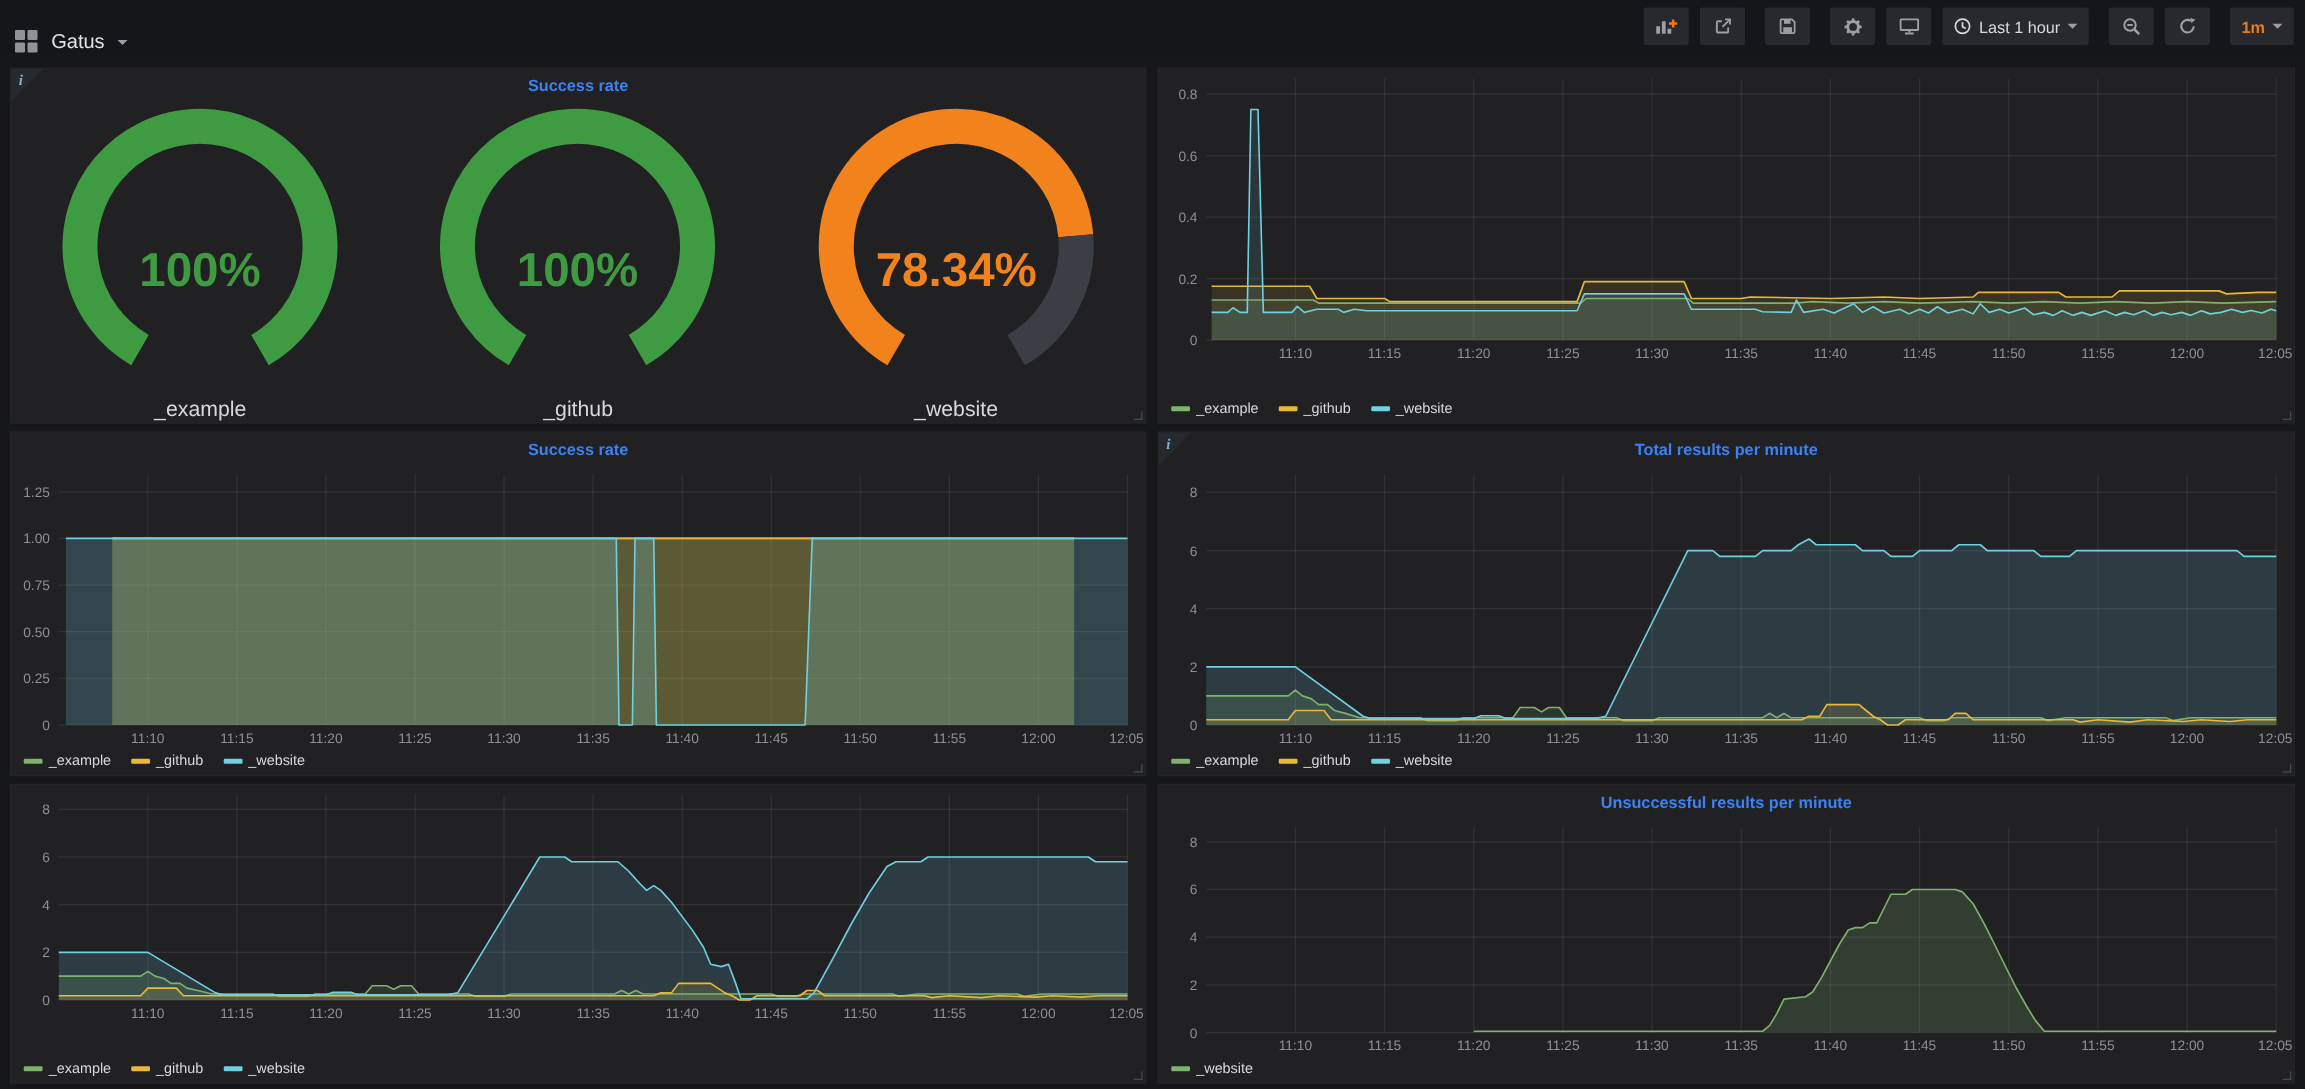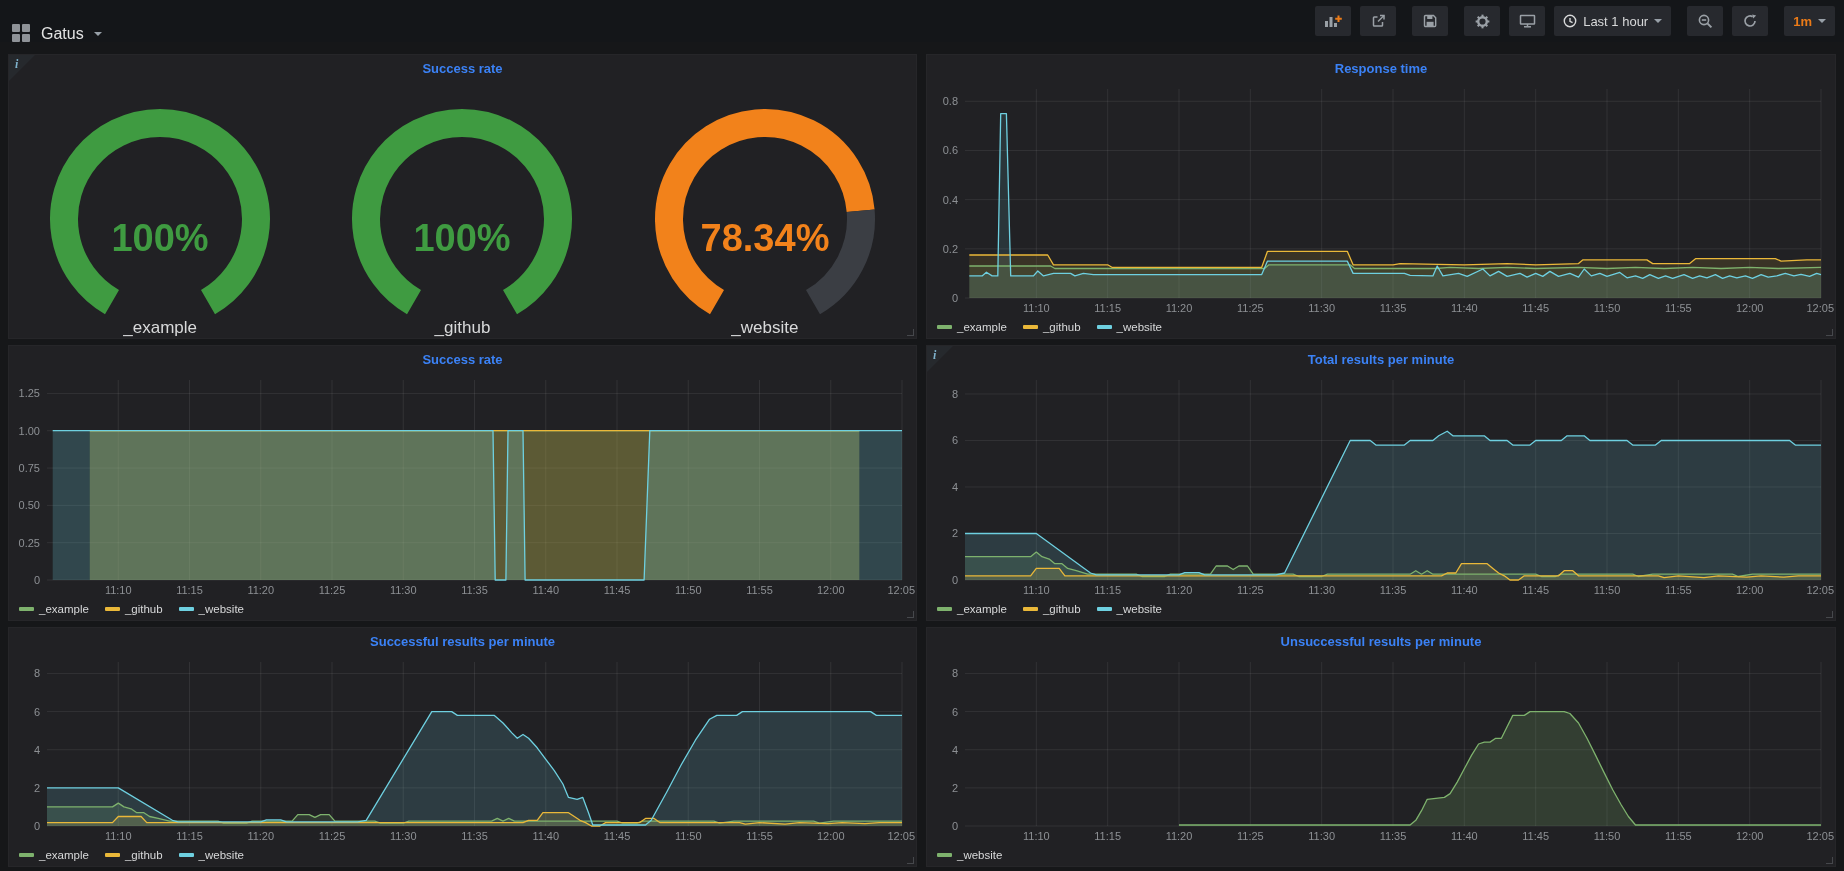--- a/index.html
+++ b/index.html
@@ -28,21 +28,21 @@
   .legend-item { display:flex; align-items:center; gap:5px; cursor:pointer; }
   .legend-dash { width:15px; height:4px; border-radius:1px; display:inline-block; }
 
   .info-corner { position:absolute; top:0; left:0; width:0; height:0; border-top:26px solid #26292d; border-right:26px solid transparent; display:none; }
   .info-corner .i { position:absolute; top:-24px; left:6px; font:italic bold 12px "Liberation Serif",serif; color:#7fb2cc; }
   .panel.has-info .info-corner { display:block; }
   .rsz { position:absolute; right:2px; bottom:2px; width:7px; height:7px; border-right:1px solid #46484c; border-bottom:1px solid #46484c; cursor:nwse-resize; }
 
   
   .gauges-row { display:flex; width:100%; height:100%; padding-top:4px; }
-  .gauge-cell { flex:1; display:flex; flex-direction:column; align-items:center; justify-content:flex-end; }
+  .gauge-cell { flex:1; display:flex; flex-direction:column; align-items:center; justify-content:space-between; }
   .gauge-label { font-size:17px; color:#d8d9da; margin-top:1px; }
 
   svg text { font-family:"Liberation Sans",sans-serif; }
 </style>
 </head>
 <body>
 
 <div class="navbar">
   <div class="nav-left">
     <span class="logo-grid">
@@ -169,21 +169,20 @@
         </svg>
         <div class="gauge-label">_website</div>
       </div>
         </div>
       </div>
     <div class="rsz"></div>
   </div>
 
   <div class="panel">
 
-    <div class="panel-title">Response time</div>
     <div class="chart-body"><svg width="908" height="235">
           <line x1="109.33333333333333" y1="8" x2="109.33333333333333" y2="217" stroke="rgba(255,255,255,0.08)"></line>
           <line x1="180.66666666666666" y1="8" x2="180.66666666666666" y2="217" stroke="rgba(255,255,255,0.08)"></line>
           <line x1="252" y1="8" x2="252" y2="217" stroke="rgba(255,255,255,0.08)"></line>
           <line x1="323.3333333333333" y1="8" x2="323.3333333333333" y2="217" stroke="rgba(255,255,255,0.08)"></line>
           <line x1="394.6666666666667" y1="8" x2="394.6666666666667" y2="217" stroke="rgba(255,255,255,0.08)"></line>
           <line x1="466" y1="8" x2="466" y2="217" stroke="rgba(255,255,255,0.08)"></line>
           <line x1="537.3333333333334" y1="8" x2="537.3333333333334" y2="217" stroke="rgba(255,255,255,0.08)"></line>
           <line x1="608.6666666666666" y1="8" x2="608.6666666666666" y2="217" stroke="rgba(255,255,255,0.08)"></line>
           <line x1="680" y1="8" x2="680" y2="217" stroke="rgba(255,255,255,0.08)"></line>
@@ -341,21 +340,20 @@
         <span class="legend-item">
        <span class="legend-dash" style="background:#EAB839"></span>_github</span>
         <span class="legend-item">
        <span class="legend-dash" style="background:#6ED0E0"></span>_website</span>
       </div>
     <div class="rsz"></div>
   </div>
 
   <div class="panel">
 
-    <div class="panel-title">Successful results per minute</div>
     <div class="chart-body"><svg width="907" height="190">
           <line x1="109.25" y1="8" x2="109.25" y2="172" stroke="rgba(255,255,255,0.08)"></line>
           <line x1="180.5" y1="8" x2="180.5" y2="172" stroke="rgba(255,255,255,0.08)"></line>
           <line x1="251.75" y1="8" x2="251.75" y2="172" stroke="rgba(255,255,255,0.08)"></line>
           <line x1="323" y1="8" x2="323" y2="172" stroke="rgba(255,255,255,0.08)"></line>
           <line x1="394.25" y1="8" x2="394.25" y2="172" stroke="rgba(255,255,255,0.08)"></line>
           <line x1="465.5" y1="8" x2="465.5" y2="172" stroke="rgba(255,255,255,0.08)"></line>
           <line x1="536.75" y1="8" x2="536.75" y2="172" stroke="rgba(255,255,255,0.08)"></line>
           <line x1="608" y1="8" x2="608" y2="172" stroke="rgba(255,255,255,0.08)"></line>
           <line x1="679.25" y1="8" x2="679.25" y2="172" stroke="rgba(255,255,255,0.08)"></line>

